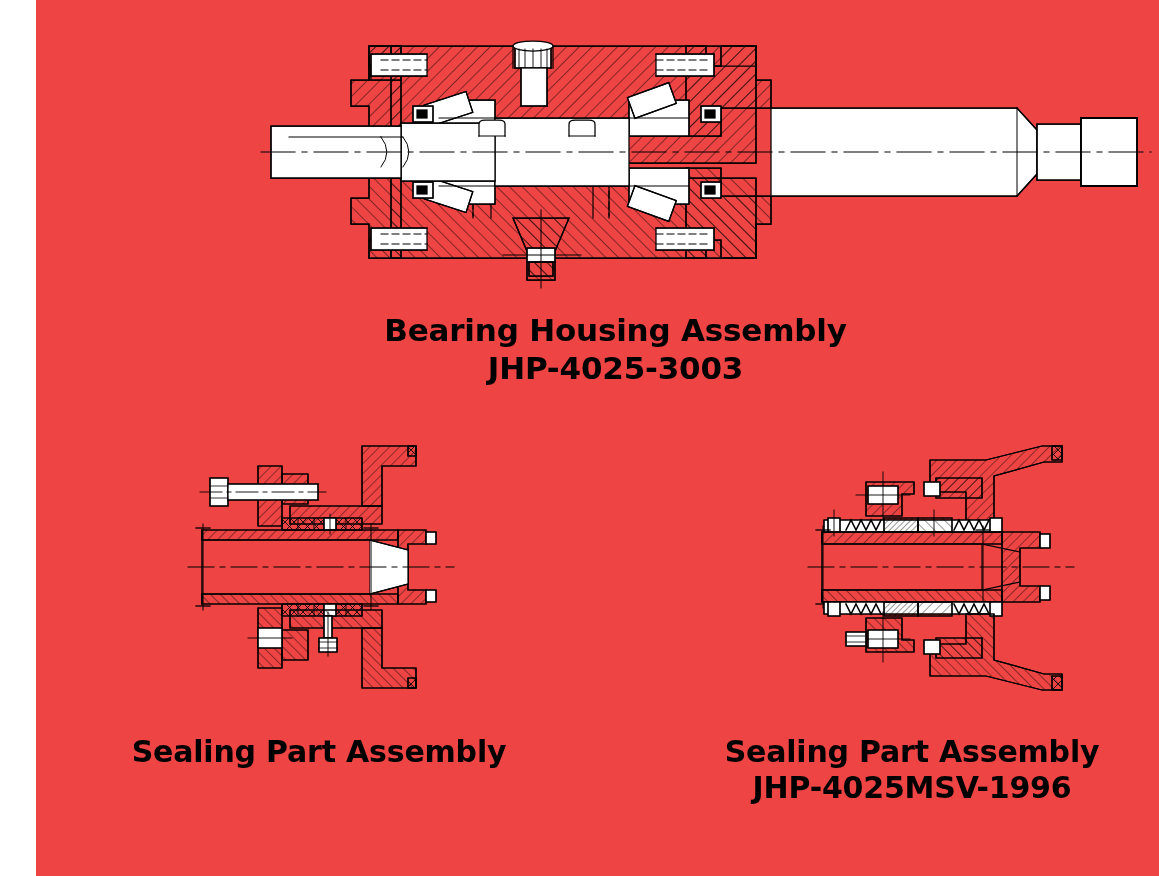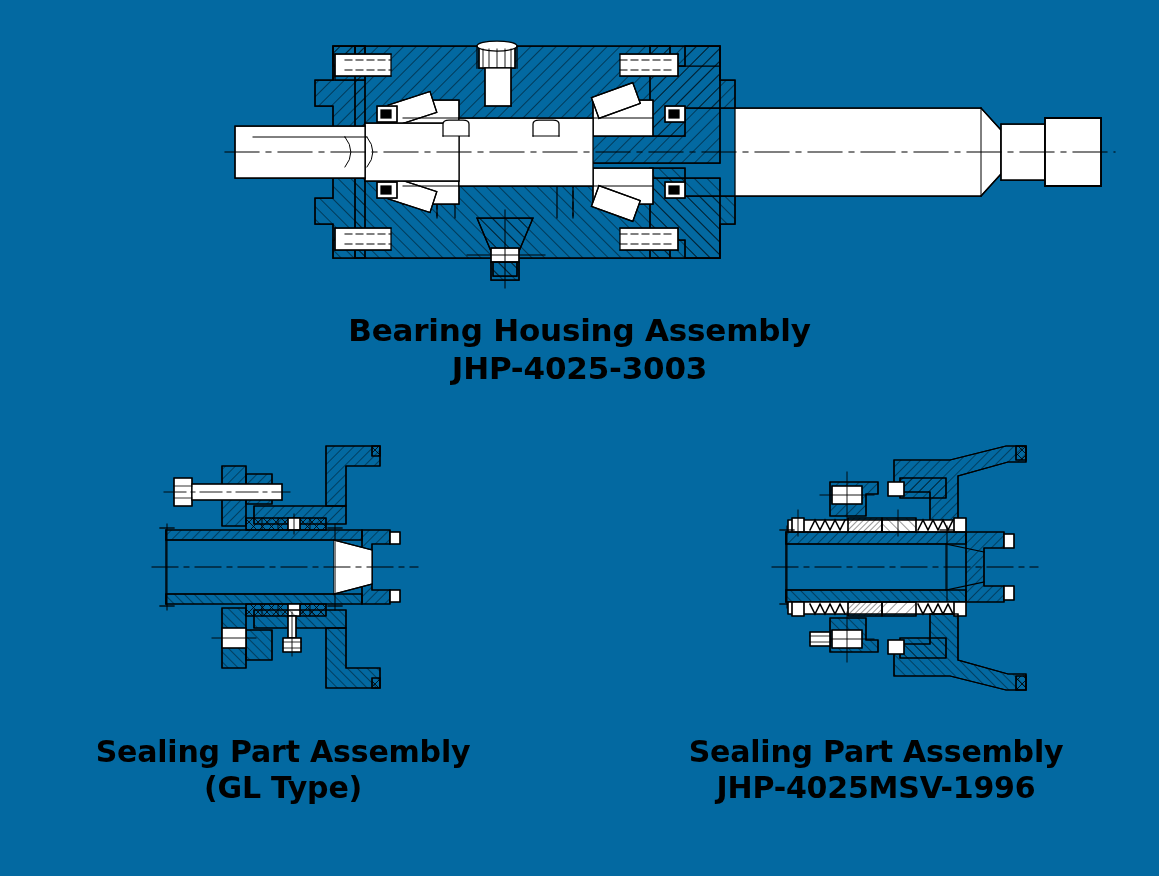--- a/index.html
+++ b/index.html
@@ -13,21 +13,22 @@
     height: 876px;
     position: relative;
     overflow: hidden;
     font-family: "DejaVu Sans", "Liberation Sans", sans-serif;
     color: #000000;
     -webkit-font-smoothing: antialiased;
   }
   .sheet {
     position: absolute;
     inset: 0;
-    background: #0369a1;
+    background: #ef4444;
+    margin-left: 36px;
   }
 
   
   .drawing {
     position: absolute;
   }
   #bearing-housing-drawing {
     left: 215px;
     top: 18px;
     width: 770px;
@@ -465,21 +466,20 @@
           <line x1="142" y1="180" x2="142" y2="224" stroke-width="0.9"></line>
         </g>
 
         <line x1="2" y1="135" x2="268" y2="135" stroke-width="1" stroke-dasharray="26 6 5 6"></line>
       </g>
     </svg>
   </div>
 
   <div class="caption" id="gl-seal-caption">
     <span class="line">Sealing Part Assembly</span>
-    <span class="line">(GL Type)</span>
   </div>
 
   <div class="drawing" id="ms-seal-drawing">
     <svg viewBox="0 0 270 270" xmlns="http://www.w3.org/2000/svg">
       <defs>
         <pattern id="mA" width="7" height="7" patternUnits="userSpaceOnUse" patternTransform="rotate(45)">
           <line x1="0" y1="0" x2="0" y2="7" stroke="#000" stroke-width="0.8"></line>
         </pattern>
         <pattern id="mB" width="7" height="7" patternUnits="userSpaceOnUse" patternTransform="rotate(-45)">
           <line x1="0" y1="0" x2="0" y2="7" stroke="#000" stroke-width="0.8"></line>

